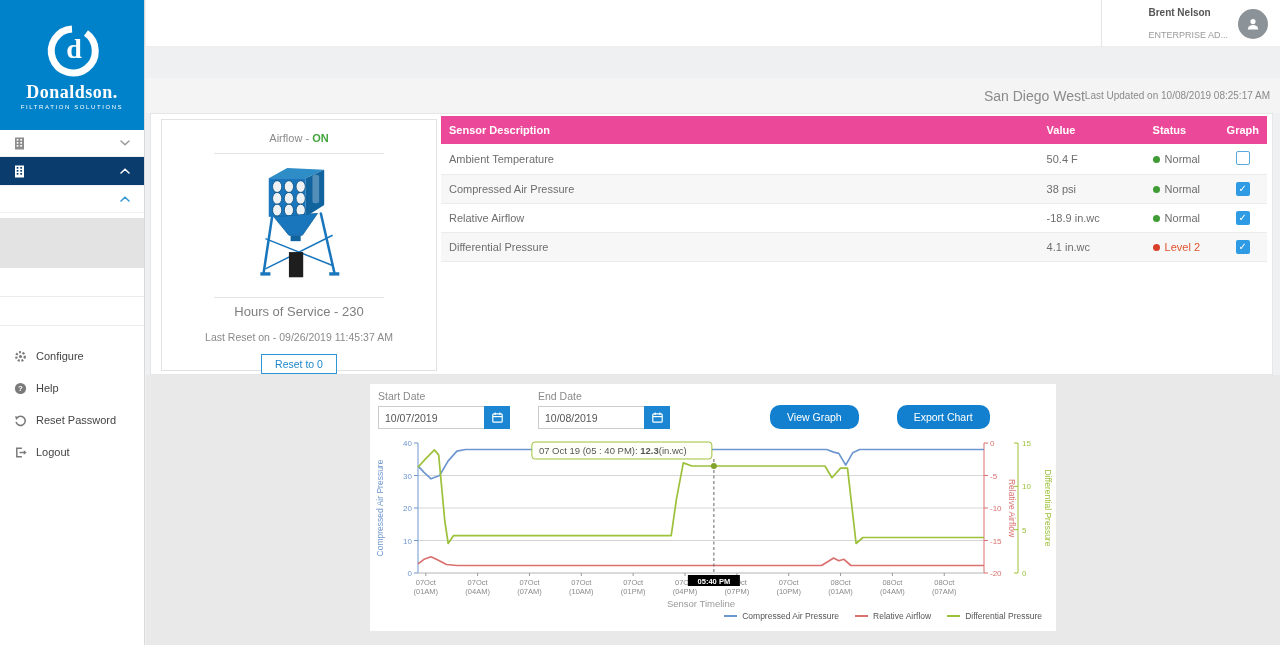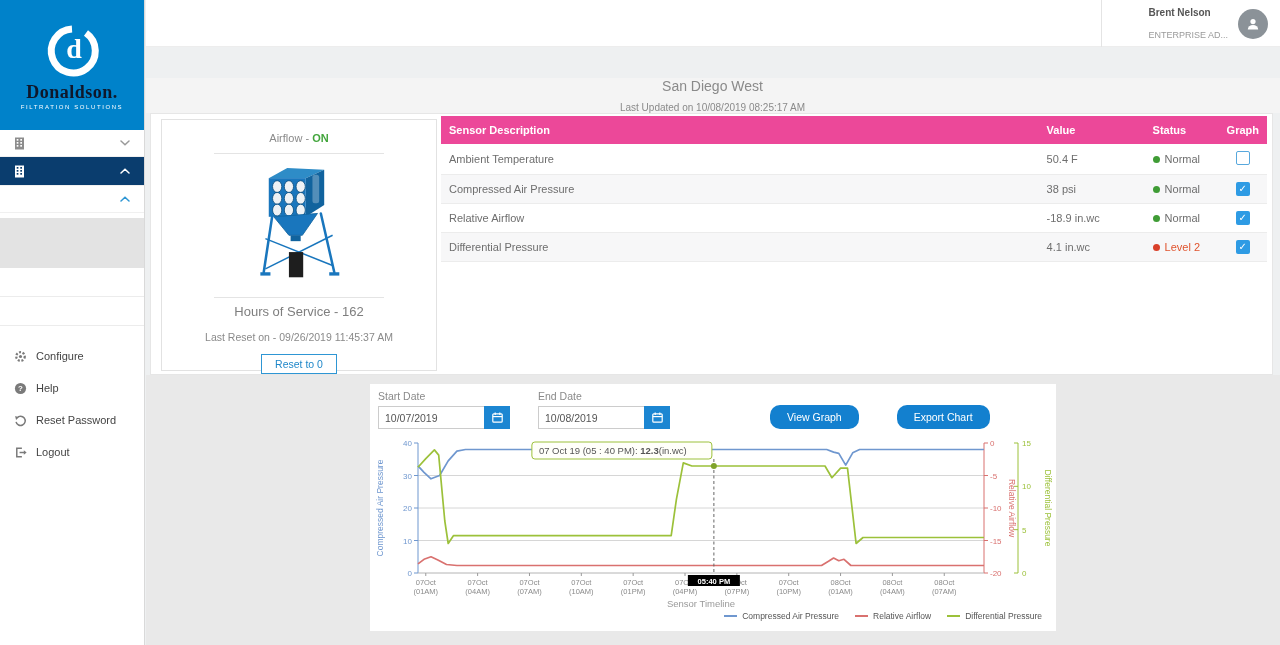--- a/index.html
+++ b/index.html
@@ -3,21 +3,21 @@
 <meta charset="utf-8">
 <style>
   * { margin:0; padding:0; box-sizing:border-box; }
   html,body { width:1280px; height:645px; font-family:"Liberation Sans",sans-serif; background:#fff; overflow:hidden; }
   .app { position:relative; width:1280px; height:645px; background:#eef0f1; }
 
   
   .sidebar { position:absolute; left:0; top:0; width:145px; height:645px; background:#fff; border-right:1px solid #d9d9d9; z-index:5; }
   .logo-block { height:130px; background:#0082ca; display:flex; flex-direction:column; align-items:center; justify-content:center; }
   .logo-mark { margin-top:2px; }
-  .logo-word { color:#0f172a; font-family:"Liberation Serif",serif; font-weight:bold; font-size:18px; letter-spacing:.5px; margin-top:2px; }
+  .logo-word { color:#ffffff; font-family:"Liberation Serif",serif; font-weight:bold; font-size:18px; letter-spacing:.5px; margin-top:2px; }
   .logo-tag { color:#fff; font-size:6px; letter-spacing:1.6px; margin-top:1px; }
   .menu-row { height:27px; display:flex; align-items:center; padding:0 14px; border-bottom:1px solid #f0f0f0; cursor:pointer; }
   .menu-row .spacer { flex:1; }
   .menu-row.navy { background:#0a3d6e; height:29px; }
   .gray-block { height:50px; background:#e3e3e3; margin-top:5px; }
   .empty-row { height:29px; border-bottom:1px solid #ececec; background:#fff; }
   .side-links { margin-top:14px; }
   .side-link { display:flex; align-items:center; gap:9px; padding:9px 0 9px 13px; font-size:11px; color:#444; cursor:pointer; }
   .side-link .ic { width:14px; height:14px; display:inline-flex; align-items:center; justify-content:center; color:#7a7a7a; font-size:12px; }
 
@@ -28,21 +28,21 @@
   .user-name { font-size:10px; color:#555; font-weight:bold; }
   .user-role { font-size:9px; color:#9a9a9a; margin-top:12px; }
   .avatar { width:30px; height:30px; border-radius:50%; background:#8b9298; display:flex; align-items:center; justify-content:center; cursor:pointer; }
 
   
   .tabstrip { position:absolute; left:146px; top:47px; width:1134px; height:31px; background:#fff; display:flex; align-items:flex-end; padding-left:40px; gap:48px; }
   .tab { font-size:11px; padding:7px 6px 8px 6px; color:#8b8b8b; cursor:pointer; }
   .tab.active { color:#1287ce; font-weight:bold; border-bottom:3px solid #1287ce; }
 
   
-  .titleband { position:absolute; left:146px; top:78px; width:1134px; height:35px; background:#f4f4f4; display:flex; align-items:center; justify-content:space-between; padding:0 10px 0 9px;flex-direction:column; }
+  .titleband { position:absolute; left:146px; top:78px; width:1134px; height:35px; background:#f4f4f4; display:flex; align-items:center; justify-content:flex-end; padding:0 10px 0 9px; }
   .page-title { font-size:14px; color:#8a8a8a; }
   .last-updated { font-size:10px; color:#8a8a8a; }
 
   
   .main-card { position:absolute; left:150px; top:113px; width:1123px; height:262px; background:#fff; border:1px solid #e6e6e6; }
   .machine-panel { position:absolute; left:10px; top:5px; width:276px; height:252px; border:1px solid #e2e2e2; text-align:center; }
   .airflow-line { font-size:11px; color:#8a8a8a; margin-top:12px; }
   .airflow-state { color:#42a53c; font-weight:bold; }
   .mp-divider { width:170px; height:1px; background:#e4e4e4; margin:9px auto 4px auto; }
   .machine-img { margin:0 auto; }
@@ -239,21 +239,21 @@
             <ellipse cx="38" cy="62" rx="5.5" ry="7"></ellipse>
             <ellipse cx="52" cy="62" rx="5.5" ry="7"></ellipse>
         </g>
         <polygon points="20,70 72,66 54,92 38,92" fill="#1976bd" stroke="#11639e"></polygon>
         <rect x="40" y="92" width="12" height="7" fill="#11639e"></rect>
         <rect x="38" y="112" width="17" height="30" fill="#1e1e1e"></rect>
         <rect x="4" y="136" width="12" height="4" fill="#1976bd"></rect>
           <rect x="86" y="136" width="12" height="4" fill="#1976bd"></rect>
       </svg>
       <div class="mp-divider"></div>
-      <div class="hours-line">Hours of Service - 162</div>
+      <div class="hours-line">Hours of Service - 230</div>
       <div class="reset-line">Last Reset on - 09/26/2019 11:45:37 AM</div>
       <button class="reset-btn">Reset to 0</button>
     </div>
 
     <table class="sensor-table">
       <thead>
         <tr>
           <th class="col-desc">Sensor Description</th>
           <th class="col-value">Value</th>
           <th class="col-status">Status</th>

